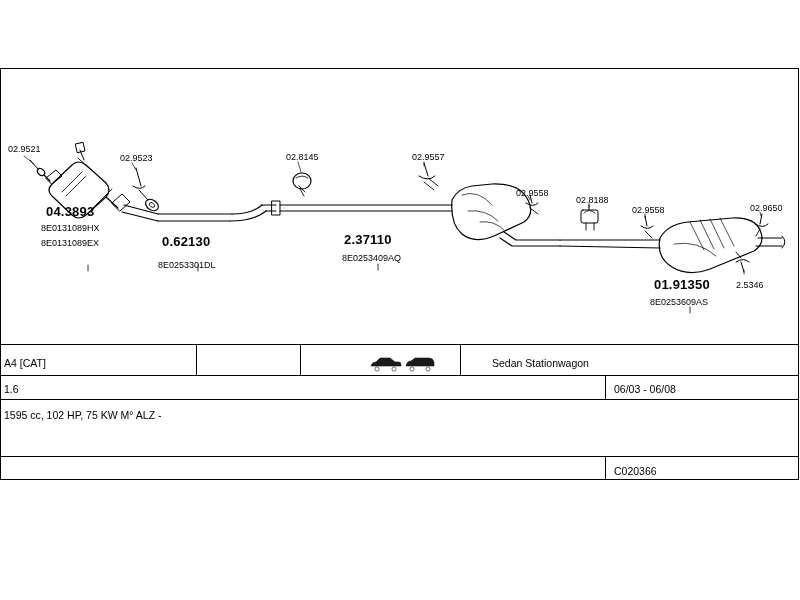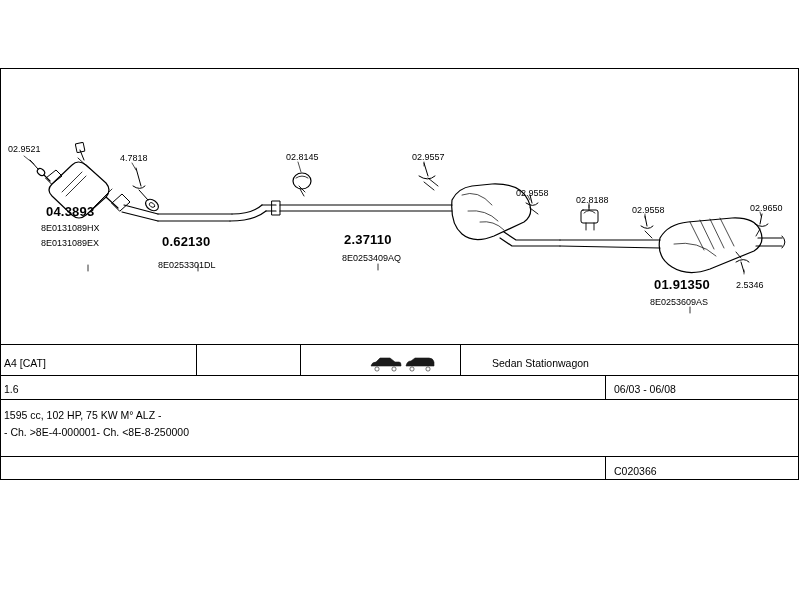--- a/index.html
+++ b/index.html
@@ -203,21 +203,21 @@
       <path d="M744 274 L744 270" stroke-width="0.7"></path>
 
       <path d="M88 265 L88 271" stroke-width="0.8"></path>
       <path d="M198 265 L198 271" stroke-width="0.8"></path>
       <path d="M378 264 L378 270" stroke-width="0.8"></path>
       <path d="M690 307 L690 313" stroke-width="0.8"></path>
     </g>
   </svg>
 
   <div class="lbl code-small" style="left:8px; top:144px;">02.9521</div>
-  <div class="lbl code-small" style="left:120px; top:153px;">4.7818</div>
+  <div class="lbl code-small" style="left:120px; top:153px;">02.9523</div>
   <div class="lbl code-small" style="left:286px; top:152px;">02.8145</div>
   <div class="lbl code-small" style="left:412px; top:152px;">02.9557</div>
   <div class="lbl code-small" style="left:516px; top:188px;">02.9558</div>
   <div class="lbl code-small" style="left:576px; top:195px;">02.8188</div>
   <div class="lbl code-small" style="left:632px; top:205px;">02.9558</div>
   <div class="lbl code-small" style="left:750px; top:203px;">02.9650</div>
   <div class="lbl code-small" style="left:736px; top:280px;">2.5346</div>
 
   <div>
     <div class="lbl part-main" style="left:46px; top:205px;text-align:center;">04.3893</div>
@@ -253,17 +253,16 @@
       <path d="M38 11 q1 -5 5 -5 l4 -3 h14 q4 0 5 4 v4 h-28 Z"></path>
       <circle cx="44" cy="14" r="2.1" fill="#fff"></circle>
       <circle cx="60" cy="14" r="2.1" fill="#fff"></circle>
     </g>
   </svg>
 
   <div class="lbl tbl-text" style="left:4px; top:383px;">1.6</div>
   <div class="lbl tbl-text" style="left:614px; top:383px;">06/03 - 06/08</div>
 
   <div class="lbl tbl-text" style="left:4px; top:409px;">1595 cc, 102 HP, 75 KW  M° ALZ -</div>
-  <div class="lbl tbl-text" style="left:4px; top:426px;">- Ch. &gt;8E-4-000001- Ch. &lt;8E-8-250000</div>
 
   <div class="lbl tbl-text" style="left:614px; top:465px;">C020366</div>
 
 </div>
 
 </body></html>

